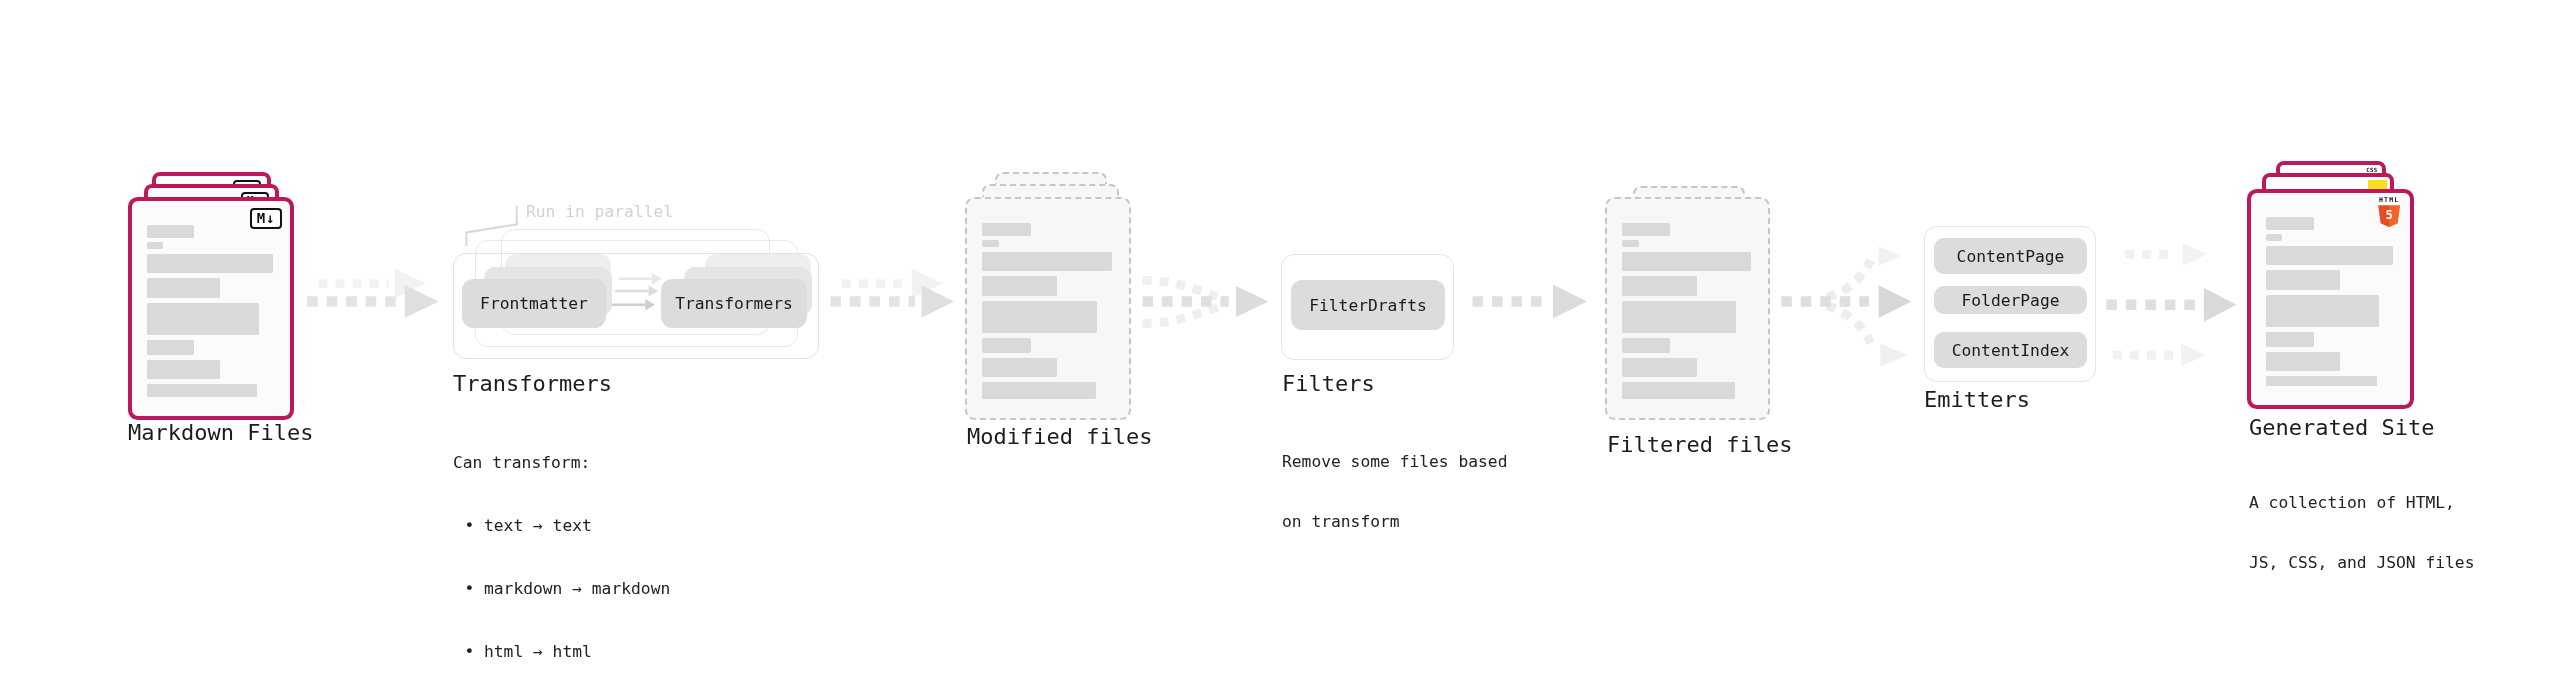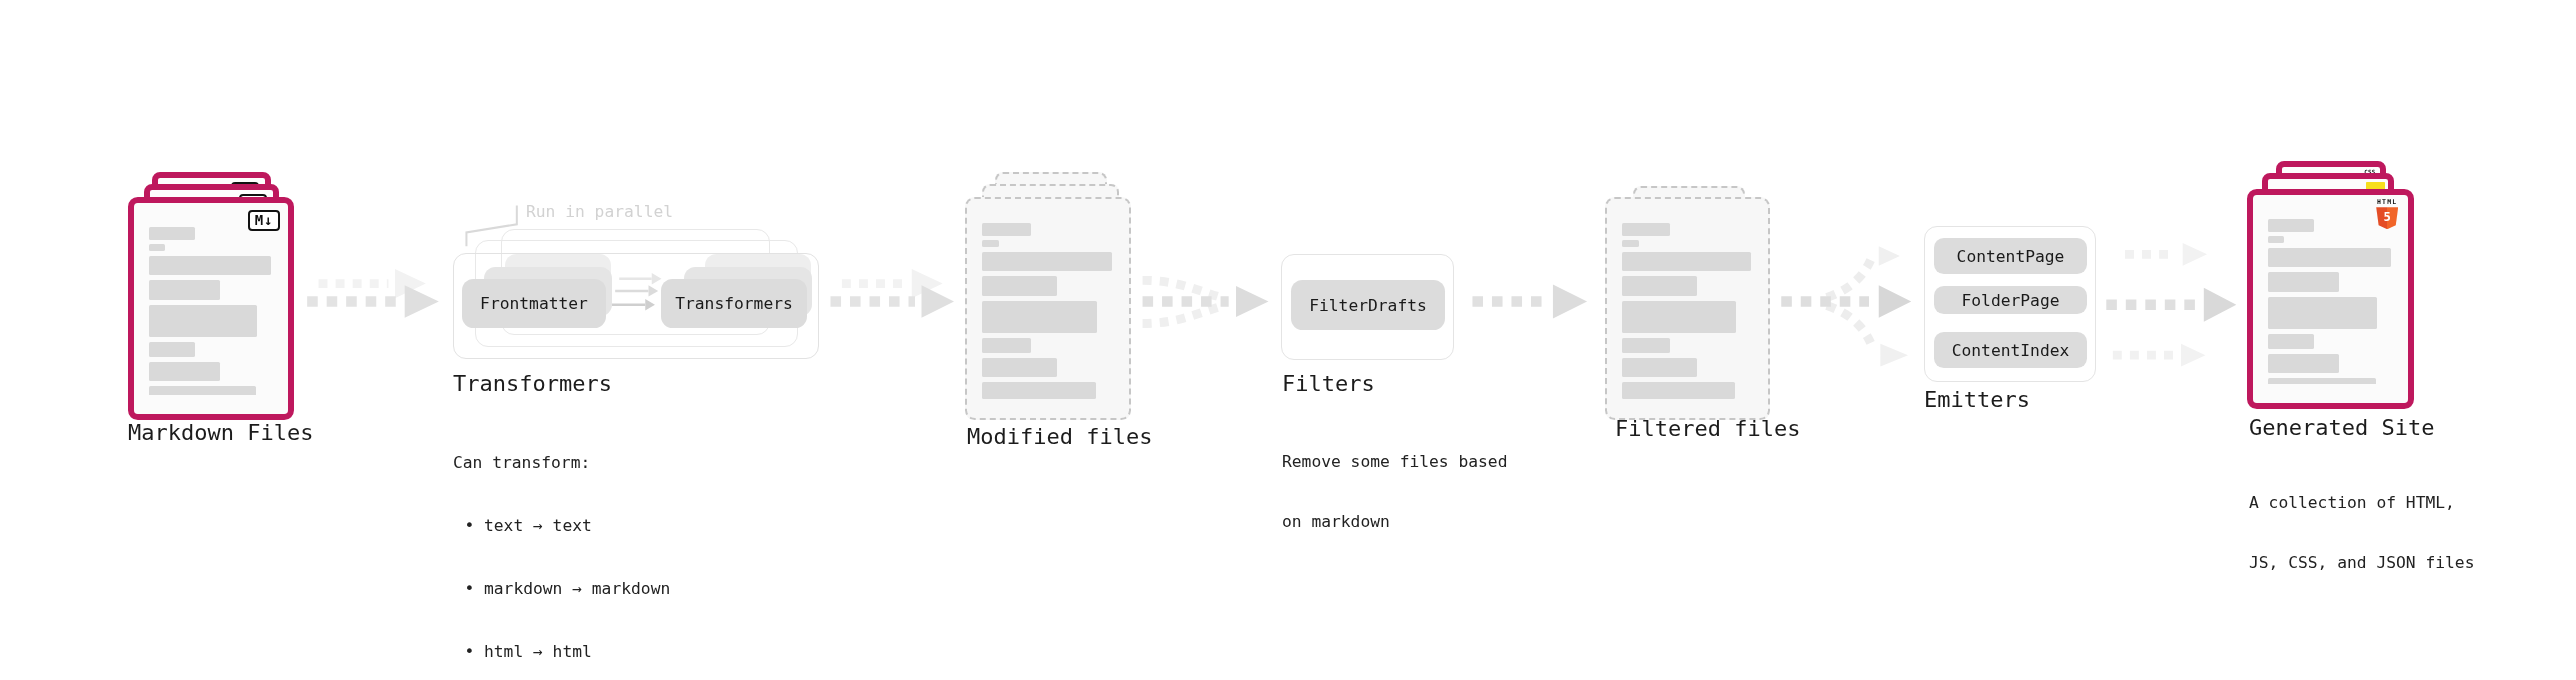--- a/index.html
+++ b/index.html
@@ -11,21 +11,21 @@
   .abs{position:absolute;}
   .stage-label{position:absolute;font-size:22px;line-height:1.15;color:#1c1c1c;white-space:pre;}
   .caption{position:absolute;font-size:16.3px;line-height:20.3px;color:#222;white-space:pre;}
   .caption .cap-line{height:20.3px;}
   .bullets{position:absolute;font-size:16.3px;line-height:21px;color:#222;white-space:pre;}
   .bullets .b-line{height:21px;}
   .bullets .indent{padding-left:11.4px;}
 
   
   .page{position:absolute;border-radius:9.8px;box-sizing:border-box;}
-  .page.solid{background:#fbfbfb;border:6px solid #be185d;}
+  .page.solid{background:#fbfbfb;border:4px solid #be185d;}
   .page.solid.back{background:#fdfdfd;border-radius:8.1px;}
   .page.dashed{background:#f7f7f7;border:2px dashed #c6c6c6;}
   .page.dashed.back{border-radius:8.1px;}
   .doc-skel{position:absolute;left:14.6px;right:14.6px;top:24.4px;bottom:19.5px;
             display:flex;flex-direction:column;gap:4.9px;overflow:hidden;}
   .skel-bar{background:#d9d9d9;border-radius:1.6px;flex:0 0 auto;}
 
   
   .md-badge{position:absolute;box-sizing:border-box;border:2.4px solid #111;border-radius:4.1px;
             background:#fff;color:#111;font-weight:bold;display:flex;align-items:center;
@@ -181,39 +181,39 @@
         </div>
     </div>
   </div>
   <div class="stage-label" style="left:967px;top:424px;">Modified files</div>
 
   <div class="panel" style="left:1281px;top:254px;width:173px;height:106px;"></div>
   <div class="chip" style="left:1291px;top:280px;width:154px;height:50px;z-index:2;">FilterDrafts</div>
   <div class="stage-label" style="left:1282px;top:371px;">Filters</div>
   <div class="caption" style="left:1282px;top:411px;">
     <div class="cap-line">Remove some files based</div>
-    <div class="cap-line">on markdown</div>
+    <div class="cap-line">on transform</div>
   </div>
 
   <div>
     <div class="page dashed back abs" style="left:1633px;top:186px;width:112px;height:49px;z-index:1;"></div>
     <div class="page dashed abs" style="left:1605px;top:197px;width:165px;height:223px;z-index:2;">
       <div class="doc-skel">
           <div class="skel-bar" style="width: 37%; height: 12.2px;"></div>
           <div class="skel-bar" style="width: 13%; height: 6.5px;"></div>
           <div class="skel-bar" style="width: 98%; height: 19.5px;"></div>
           <div class="skel-bar" style="width: 57%; height: 19.5px;"></div>
           <div class="skel-bar" style="width: 87%; height: 32px;"></div>
           <div class="skel-bar" style="width: 37%; height: 15.4px;"></div>
           <div class="skel-bar" style="width: 57%; height: 19.5px;"></div>
           <div class="skel-bar" style="width: 86%; height: 16.3px;"></div>
         </div>
     </div>
   </div>
-  <div class="stage-label" style="left:1607px;top:416px;margin-left:8px;">Filtered files</div>
+  <div class="stage-label" style="left:1607px;top:432px;">Filtered files</div>
 
   <div class="panel" style="left:1924px;top:226px;width:172px;height:156px;"></div>
   <div class="chip" style="left:1934px;top:238px;width:153px;height:36px;z-index:2;border-radius:9.8px;">ContentPage</div>
   <div class="chip" style="left:1934px;top:286px;width:153px;height:28px;z-index:2;border-radius:9.8px;">FolderPage</div>
   <div class="chip" style="left:1934px;top:332px;width:153px;height:36px;z-index:2;border-radius:9.8px;">ContentIndex</div>
   <div class="stage-label" style="left:1924px;top:387px;">Emitters</div>
 
   <div>
     <div class="page solid back abs" style="left:2276px;top:161px;width:110px;height:57px;z-index:1;">
       <div class="css-badge">

